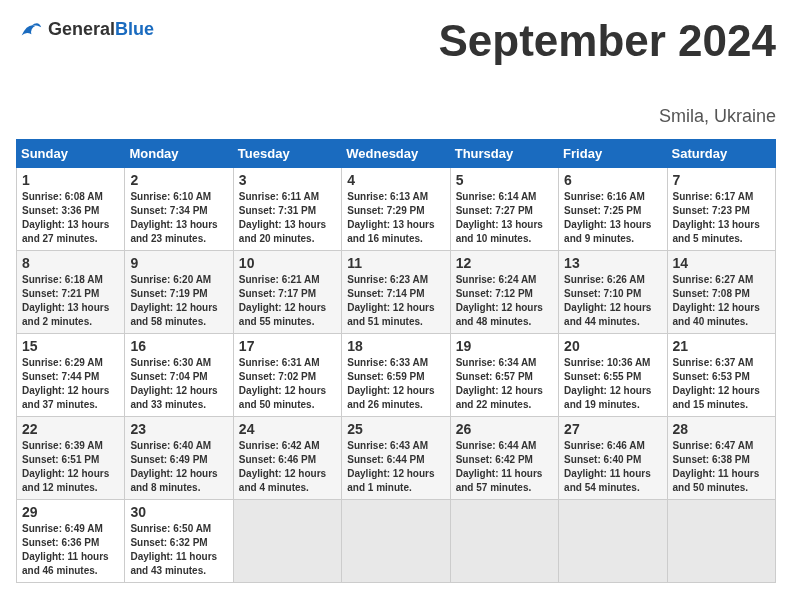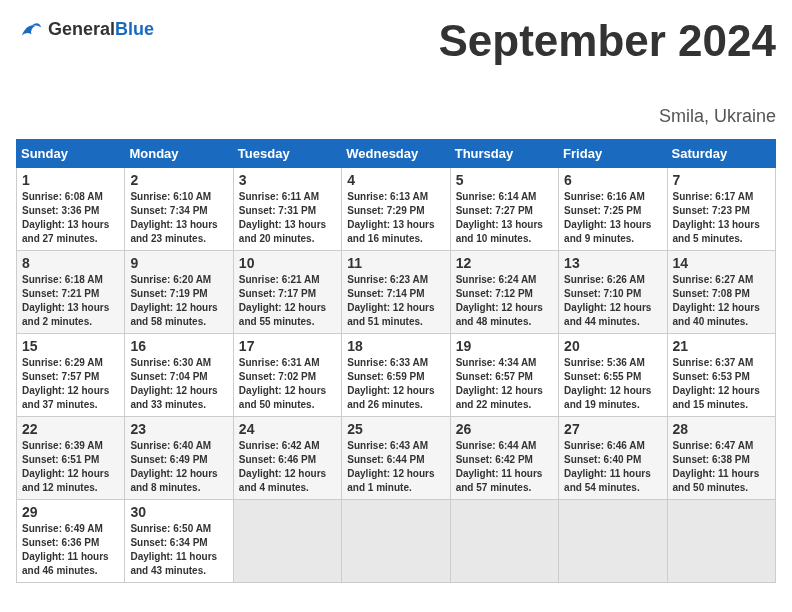--- a/index.html
+++ b/index.html
@@ -227,21 +227,21 @@
           <span>Sunset: 7:08 PM</span><br>
           <span>Daylight: 12 hours and 40 minutes.</span>
         </div>
       </td>
       </tr>
       <tr>
         <td>
         <span class="day-number">15</span>
         <div class="day-info">
           <span>Sunrise: 6:29 AM</span><br>
-          <span>Sunset: 7:57 PM</span><br>
+          <span>Sunset: 7:44 PM</span><br>
           <span>Daylight: 12 hours and 37 minutes.</span>
         </div>
       </td>
         <td>
         <span class="day-number">16</span>
         <div class="day-info">
           <span>Sunrise: 6:30 AM</span><br>
           <span>Sunset: 7:04 PM</span><br>
           <span>Daylight: 12 hours and 33 minutes.</span>
         </div>
@@ -258,29 +258,29 @@
         <span class="day-number">18</span>
         <div class="day-info">
           <span>Sunrise: 6:33 AM</span><br>
           <span>Sunset: 6:59 PM</span><br>
           <span>Daylight: 12 hours and 26 minutes.</span>
         </div>
       </td>
         <td>
         <span class="day-number">19</span>
         <div class="day-info">
-          <span>Sunrise: 4:34 AM</span><br>
+          <span>Sunrise: 6:34 AM</span><br>
           <span>Sunset: 6:57 PM</span><br>
           <span>Daylight: 12 hours and 22 minutes.</span>
         </div>
       </td>
         <td>
         <span class="day-number">20</span>
         <div class="day-info">
-          <span>Sunrise: 5:36 AM</span><br>
+          <span>Sunrise: 10:36 AM</span><br>
           <span>Sunset: 6:55 PM</span><br>
           <span>Daylight: 12 hours and 19 minutes.</span>
         </div>
       </td>
         <td>
         <span class="day-number">21</span>
         <div class="day-info">
           <span>Sunrise: 6:37 AM</span><br>
           <span>Sunset: 6:53 PM</span><br>
           <span>Daylight: 12 hours and 15 minutes.</span>
@@ -351,21 +351,21 @@
         <div class="day-info">
           <span>Sunrise: 6:49 AM</span><br>
           <span>Sunset: 6:36 PM</span><br>
           <span>Daylight: 11 hours and 46 minutes.</span>
         </div>
       </td>
         <td>
         <span class="day-number">30</span>
         <div class="day-info">
           <span>Sunrise: 6:50 AM</span><br>
-          <span>Sunset: 6:34 PM</span><br>
+          <span>Sunset: 6:32 PM</span><br>
           <span>Daylight: 11 hours and 43 minutes.</span>
         </div>
       </td>
         <td class="empty"></td>
         <td class="empty"></td>
         <td class="empty"></td>
         <td class="empty"></td>
         <td class="empty"></td>
       </tr>
     </tbody>

